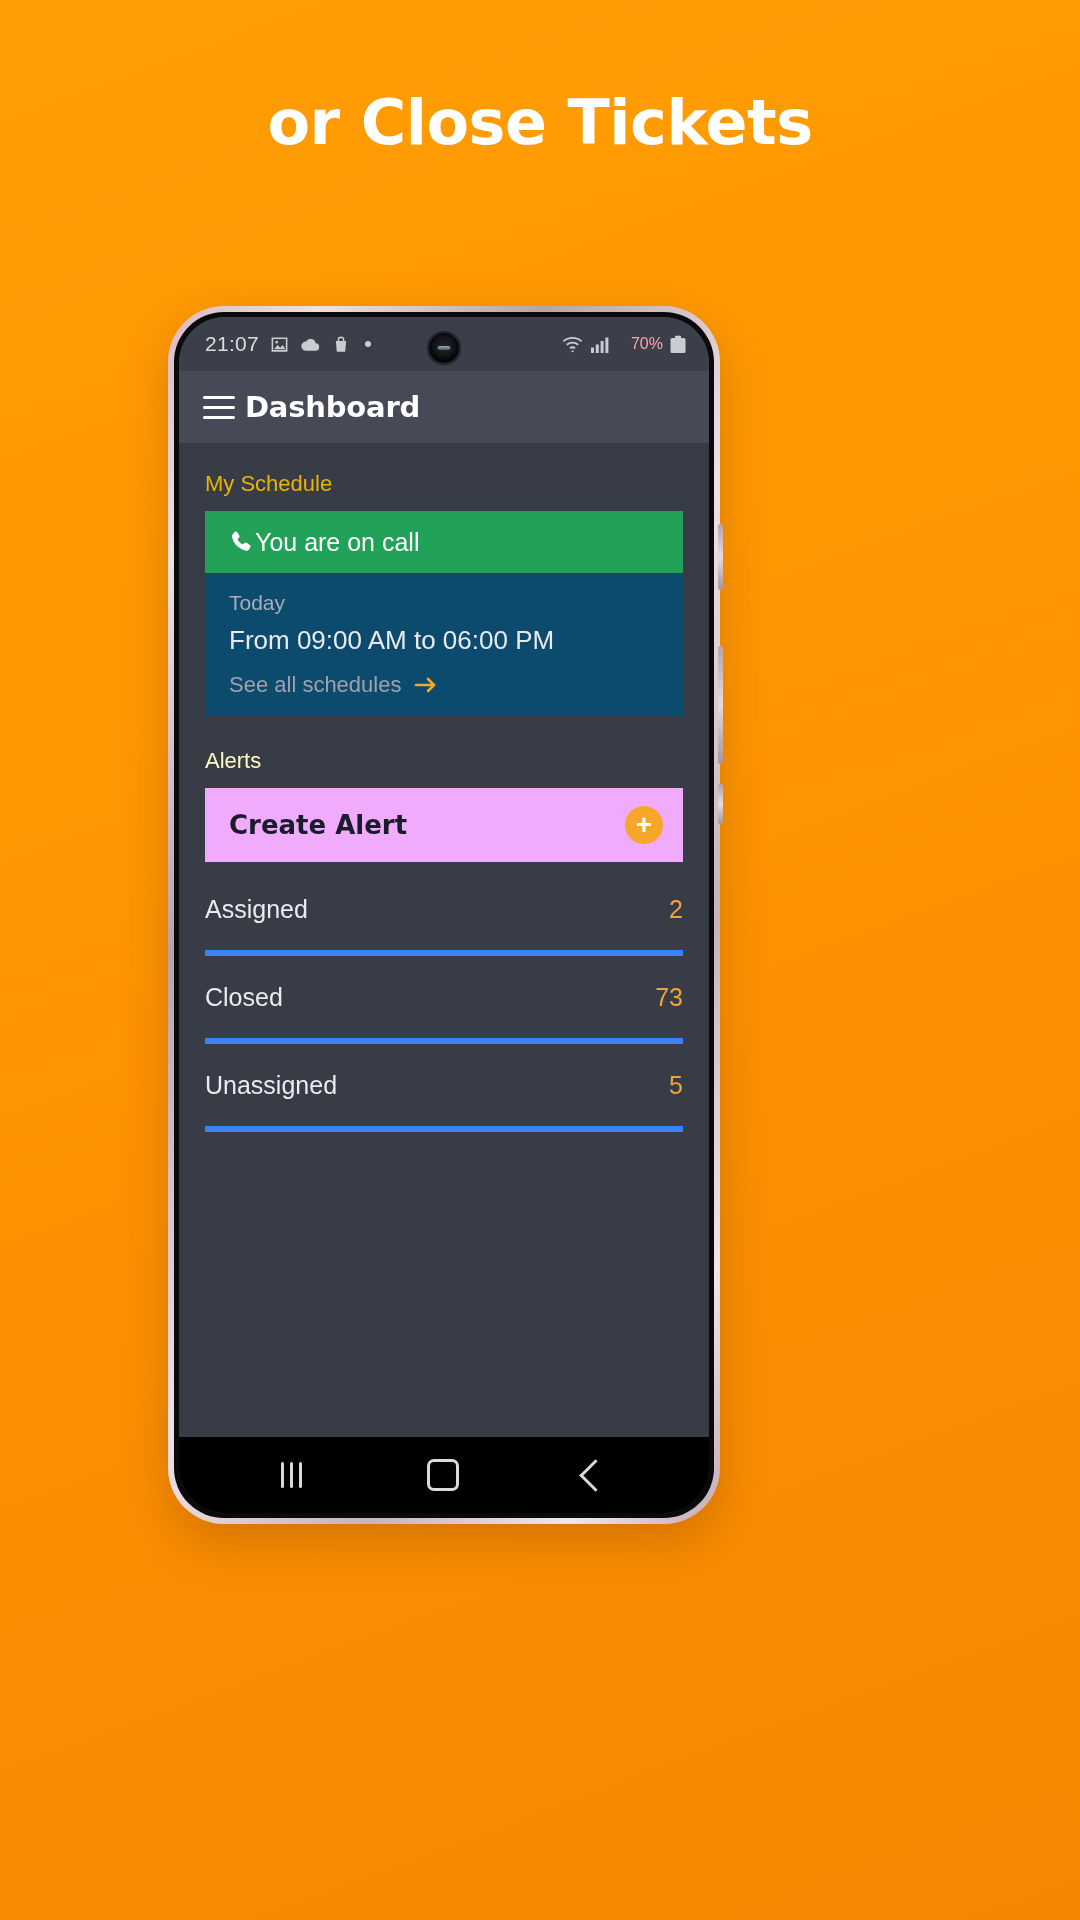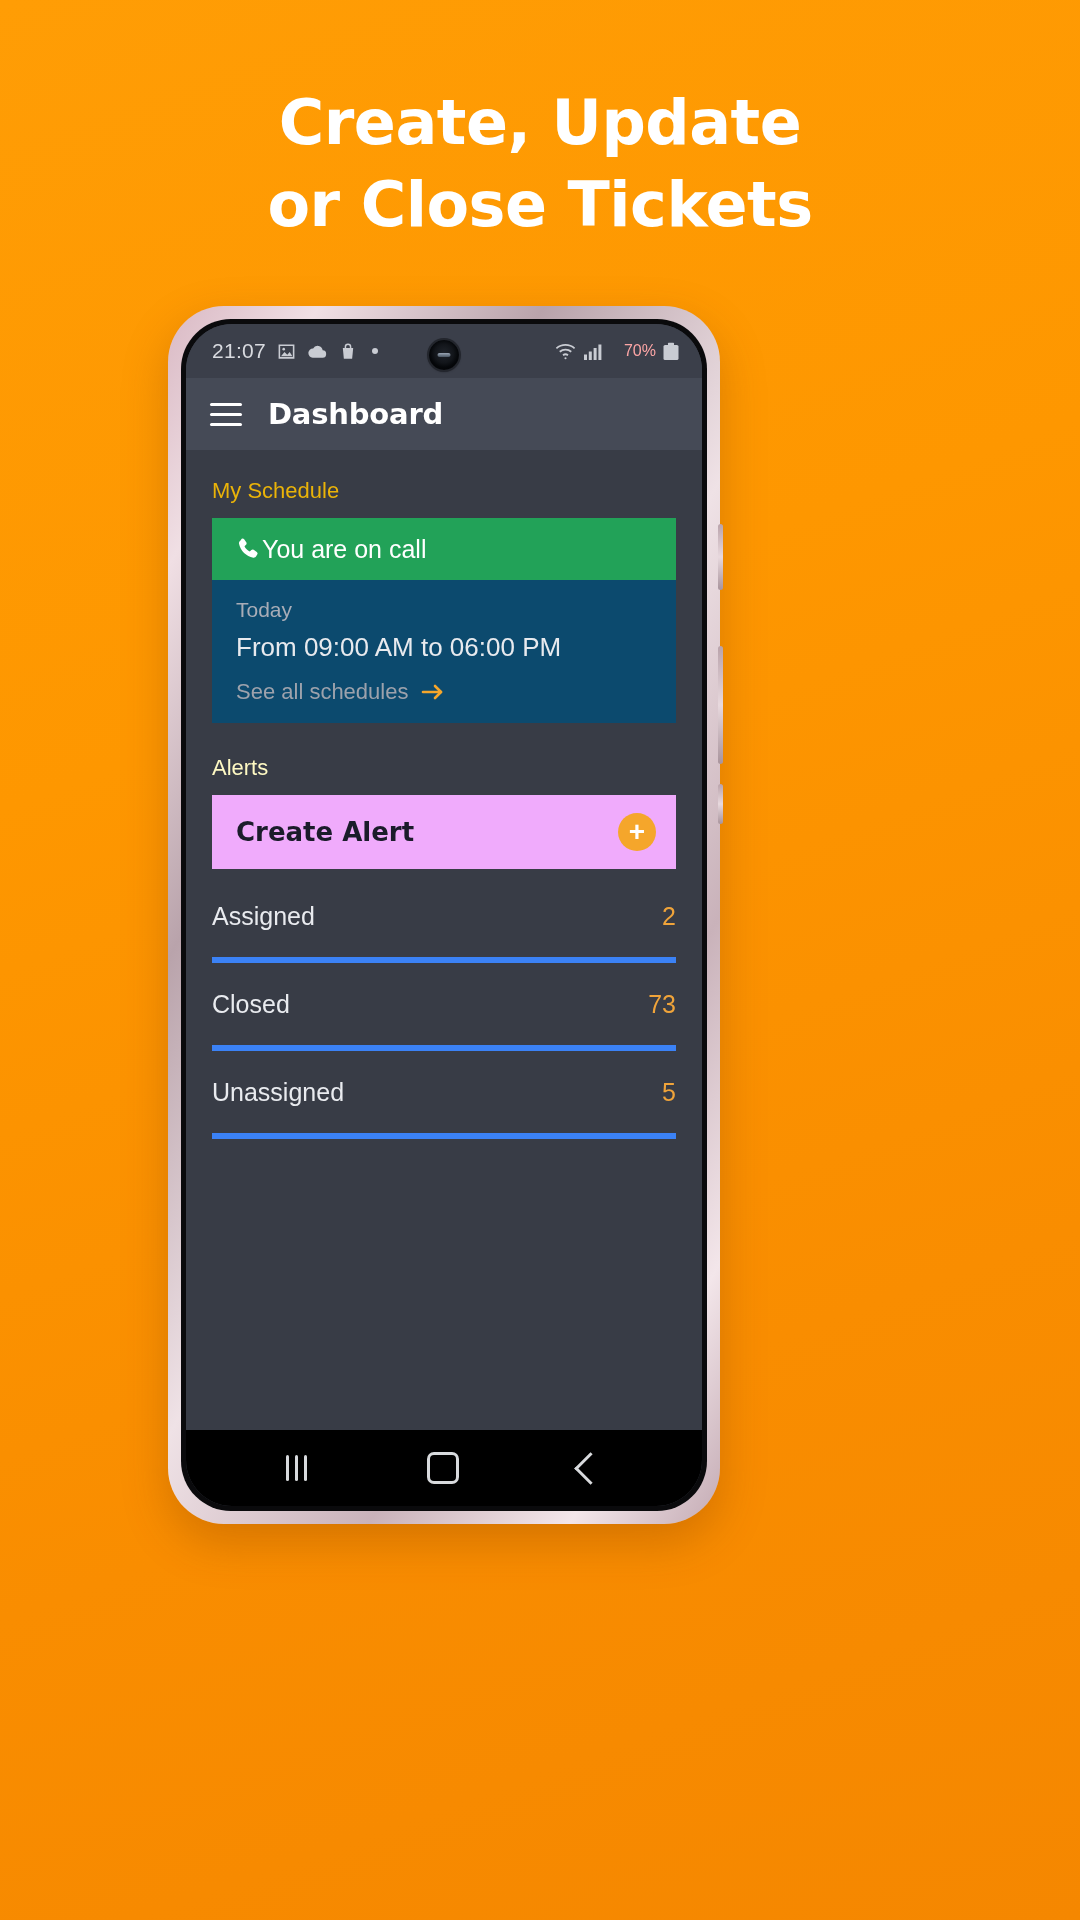--- a/index.html
+++ b/index.html
@@ -41,21 +41,21 @@
 
   
   .phone {
     position: absolute;
     left: 168px;
     top: 306px;
     width: 552px;
     height: 1218px;
     border-radius: 56px;
     background: linear-gradient(120deg, #d9b9c4 0%, #f0dfe4 12%, #b9a3ab 30%, #efe2e6 52%, #c9b2ba 72%, #f3e6ea 88%, #c3aab3 100%);
-    padding: 13px;
+    padding: 6px;
     box-sizing: border-box;
     box-shadow: 0 18px 46px rgba(120,55,0,0.28);
   }
   .phone-inner {
     position: relative;
     width: 100%;
     height: 100%;
     border-radius: 50px;
     background: #0a0a0c;
     overflow: hidden;
@@ -127,21 +127,21 @@
   }
 
   
   .appbar {
     height: 72px;
     background: #454a56;
     display: flex;
     align-items: center;
     padding: 0 24px;
     box-sizing: border-box;
-    gap: 26px;
+    gap: 10px;
     box-shadow: 0 1px 0 rgba(0,0,0,0.18);
   }
   .hamburger { width: 32px; display:flex; flex-direction:column; gap:7px; cursor:pointer; }
   .hamburger i { display:block; height:3px; background:#ffffff; border-radius:2px; }
   .appbar-title {
     color: #ffffff;
     font-size: 29px;
     font-weight: bold;
     font-family: "DejaVu Sans", sans-serif;
     letter-spacing: -0.2px;
@@ -282,21 +282,20 @@
   }
 
   svg { display:block; }
 </style>
 </head>
 <body>
 
 <div class="stage">
 
   <div class="headline">
-    <span>Create, Update</span>
     <span class="l2">or Close Tickets</span>
   </div>
 
   <div class="phone">
     <div class="side-btn b1"></div>
     <div class="side-btn b2"></div>
     <div class="side-btn b3"></div>
 
     <div class="phone-inner">
       <div class="screen">

